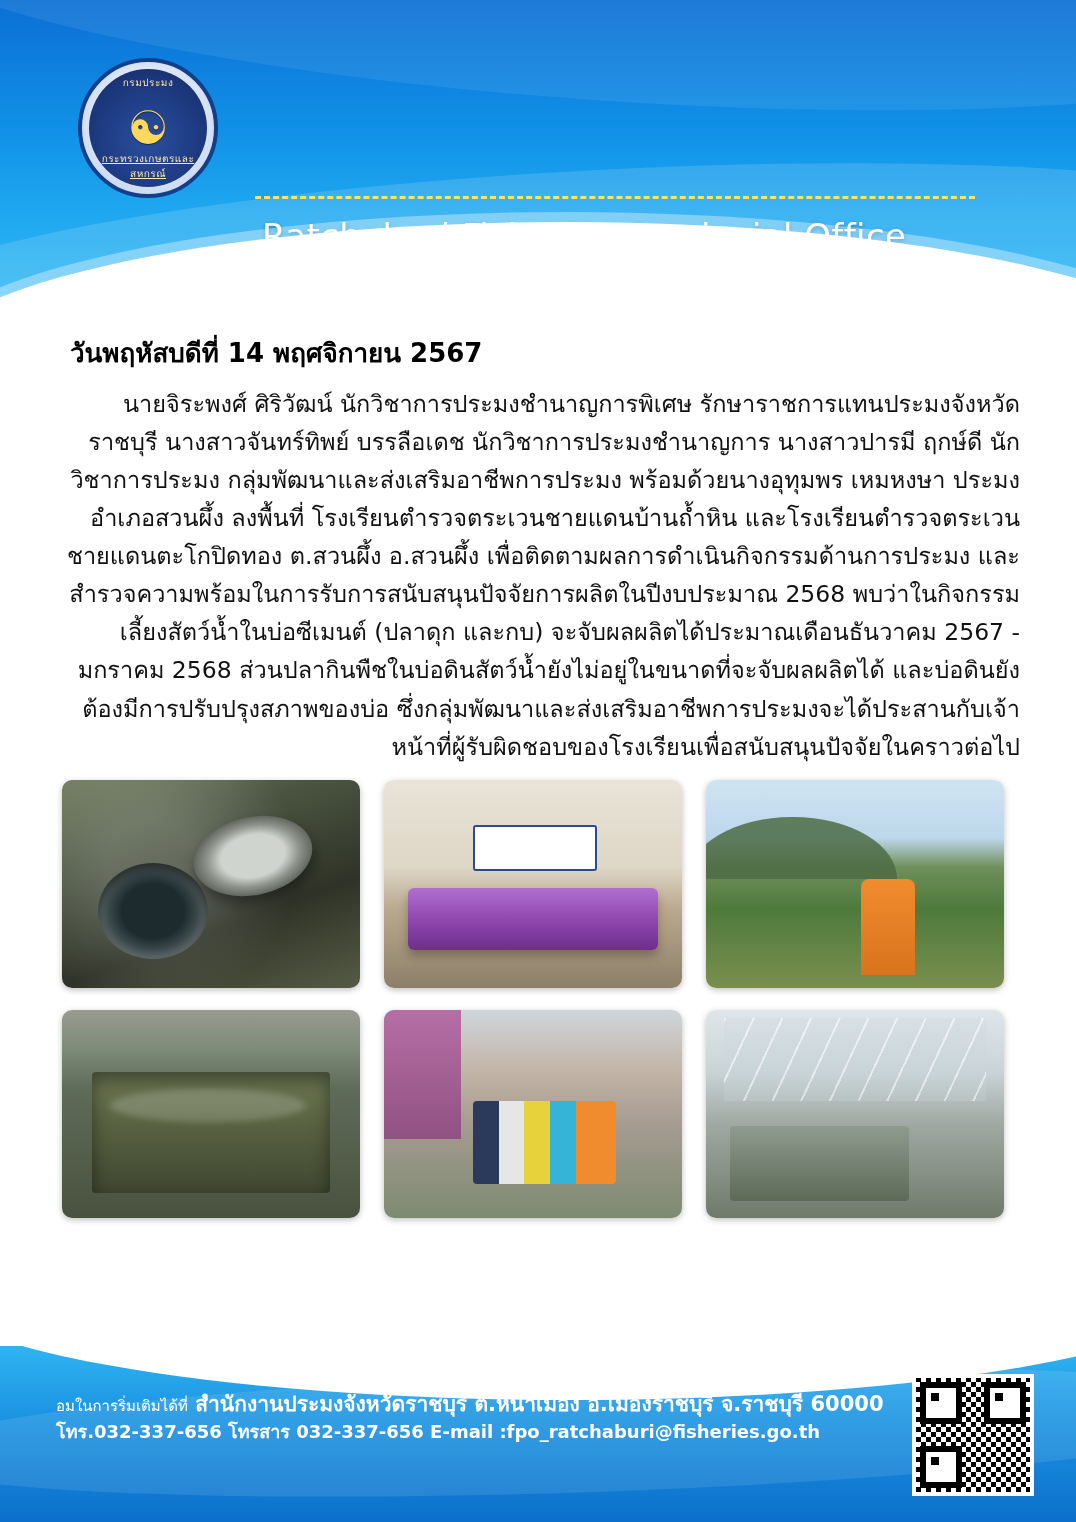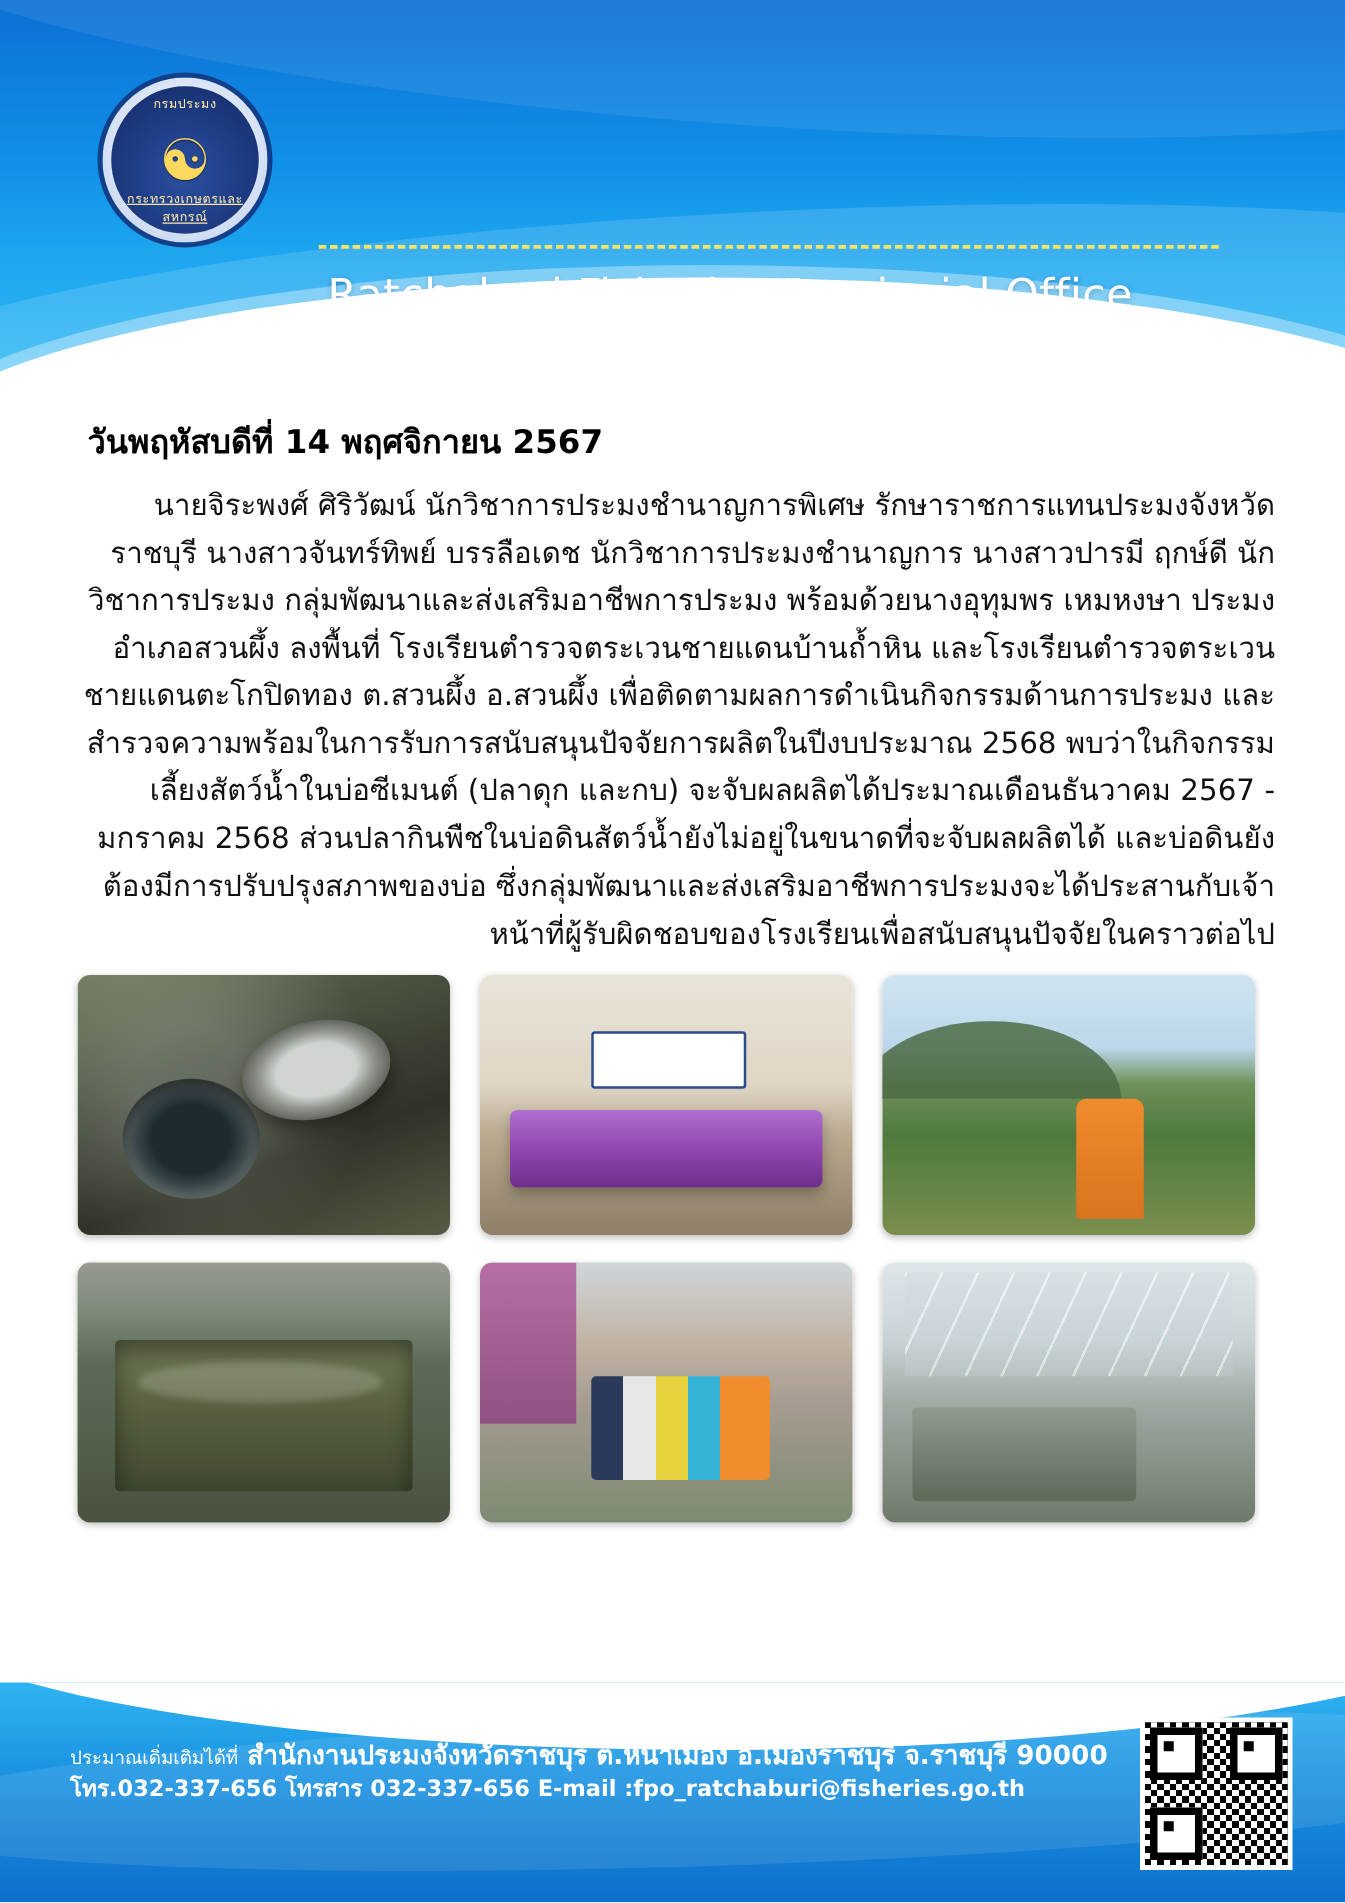--- a/index.html
+++ b/index.html
@@ -435,22 +435,22 @@
       <div class="photo ph6">
         <span class="ph-label">โรงเรือนและบ่อเลี้ยงสัตว์น้ำ</span>
       </div>
     </div>
   </div>
 
   <div class="footer">
     <div class="footer-wave"></div>
     <div class="footer-text">
       <div class="f-line1">
-        <span class="small">ประมาณเดิ่มเติมได้ที่</span>
-        <span>สำนักงานประมงจังหวัดราชบุรี ต.หน้าเมือง อ.เมืองราชบุรี จ.ราชบุรี 90000</span>
+        <span class="small">อมในการริ่มเติมได้ที่</span>
+        <span>สำนักงานประมงจังหวัดราชบุรี ต.หน้าเมือง อ.เมืองราชบุรี จ.ราชบุรี 60000</span>
       </div>
       <div class="f-line2">โทร.032-337-656  โทรสาร 032-337-656  E-mail :fpo_ratchaburi@fisheries.go.th</div>
     </div>
 
     <div class="qr">
       <div class="qr-grid"></div>
       <div class="qr-eye tl">
           <i></i>
         </div>
       <div class="qr-eye tr">

